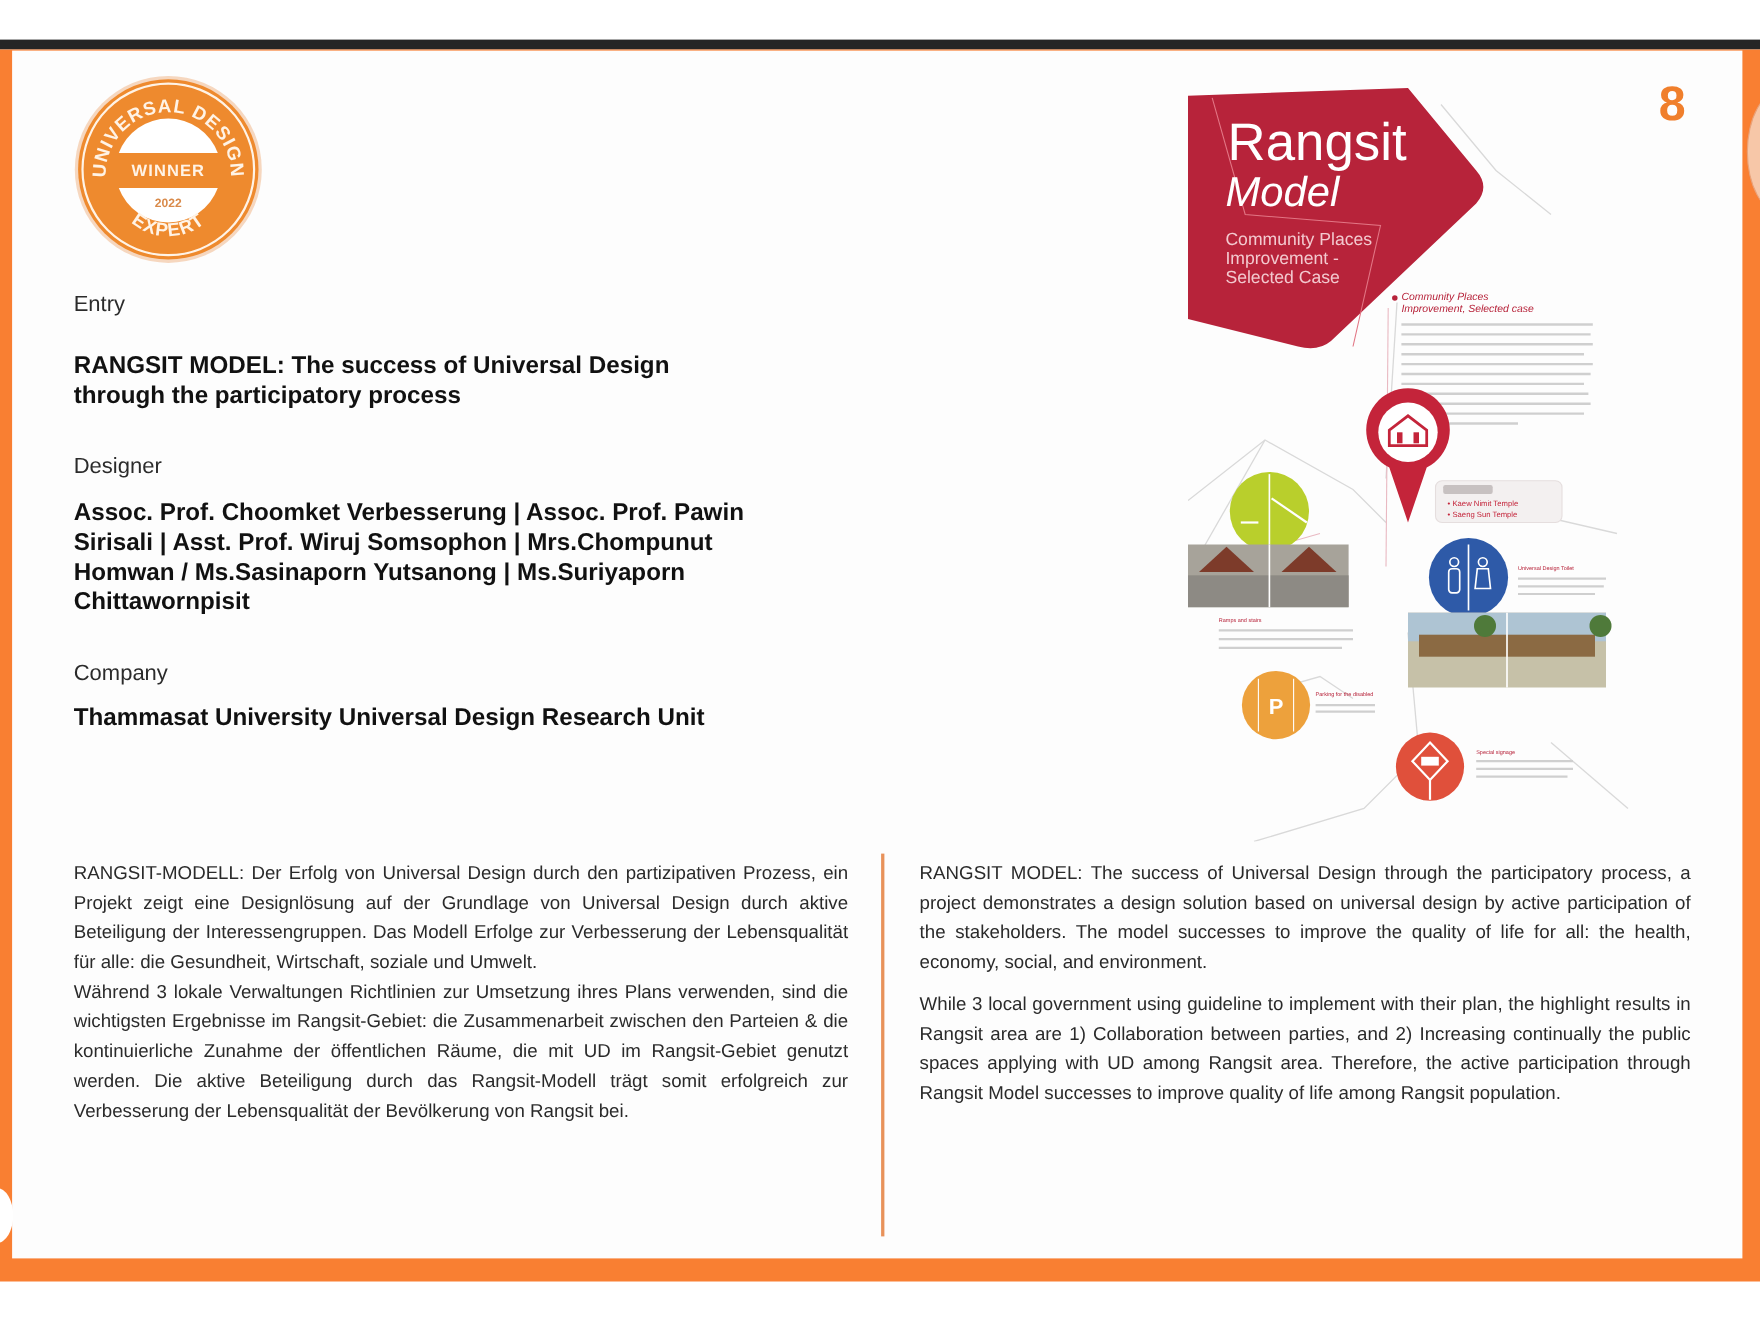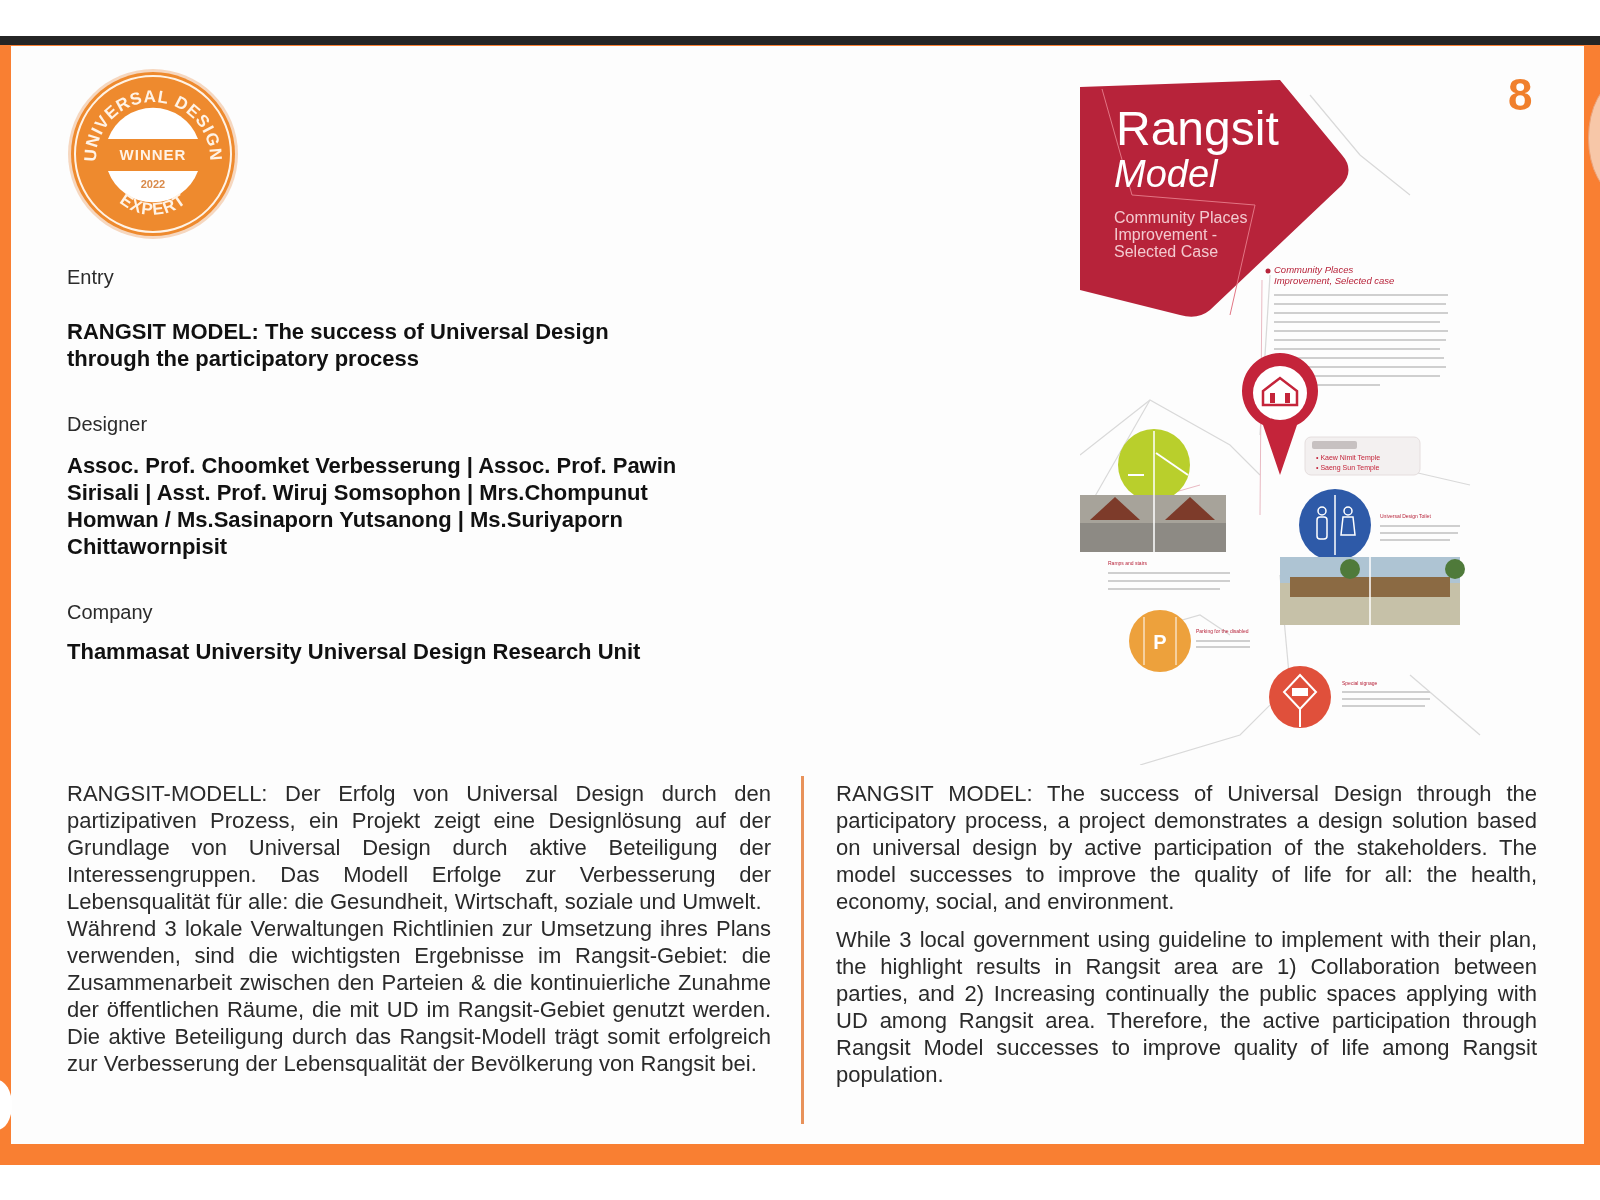--- a/index.html
+++ b/index.html
@@ -38,21 +38,21 @@
     .info .label-company { position:absolute; top:319px;margin-top:16px; }
     .info .company { position:absolute; top:372px; width:700px; }
     
     .page-num {
       position:absolute; left:1508px; top:70px; font-size:44px; font-weight:bold; color:#f07f2c;
     }
     
     .poster { position:absolute; left:1080px; top:75px; width:420px; height:690px; }
     
     .col {
-      position:absolute; top:780px; font-size:22px; line-height:27px; color:#2a2a2a;
+      position:absolute; top:780px; font-size:17px; line-height:27px; color:#2a2a2a;
       text-align:justify;
     }
     .col p { margin:0; }
     .col-de { left:67px; width:704px; }
     .col-en { left:836px; width:701px; }
     .col-en p + p { margin-top:11px; }
     .divider {
       position:absolute; left:801px; top:776px; width:3px; height:348px; background:#e8925a;
     }
   </style>

